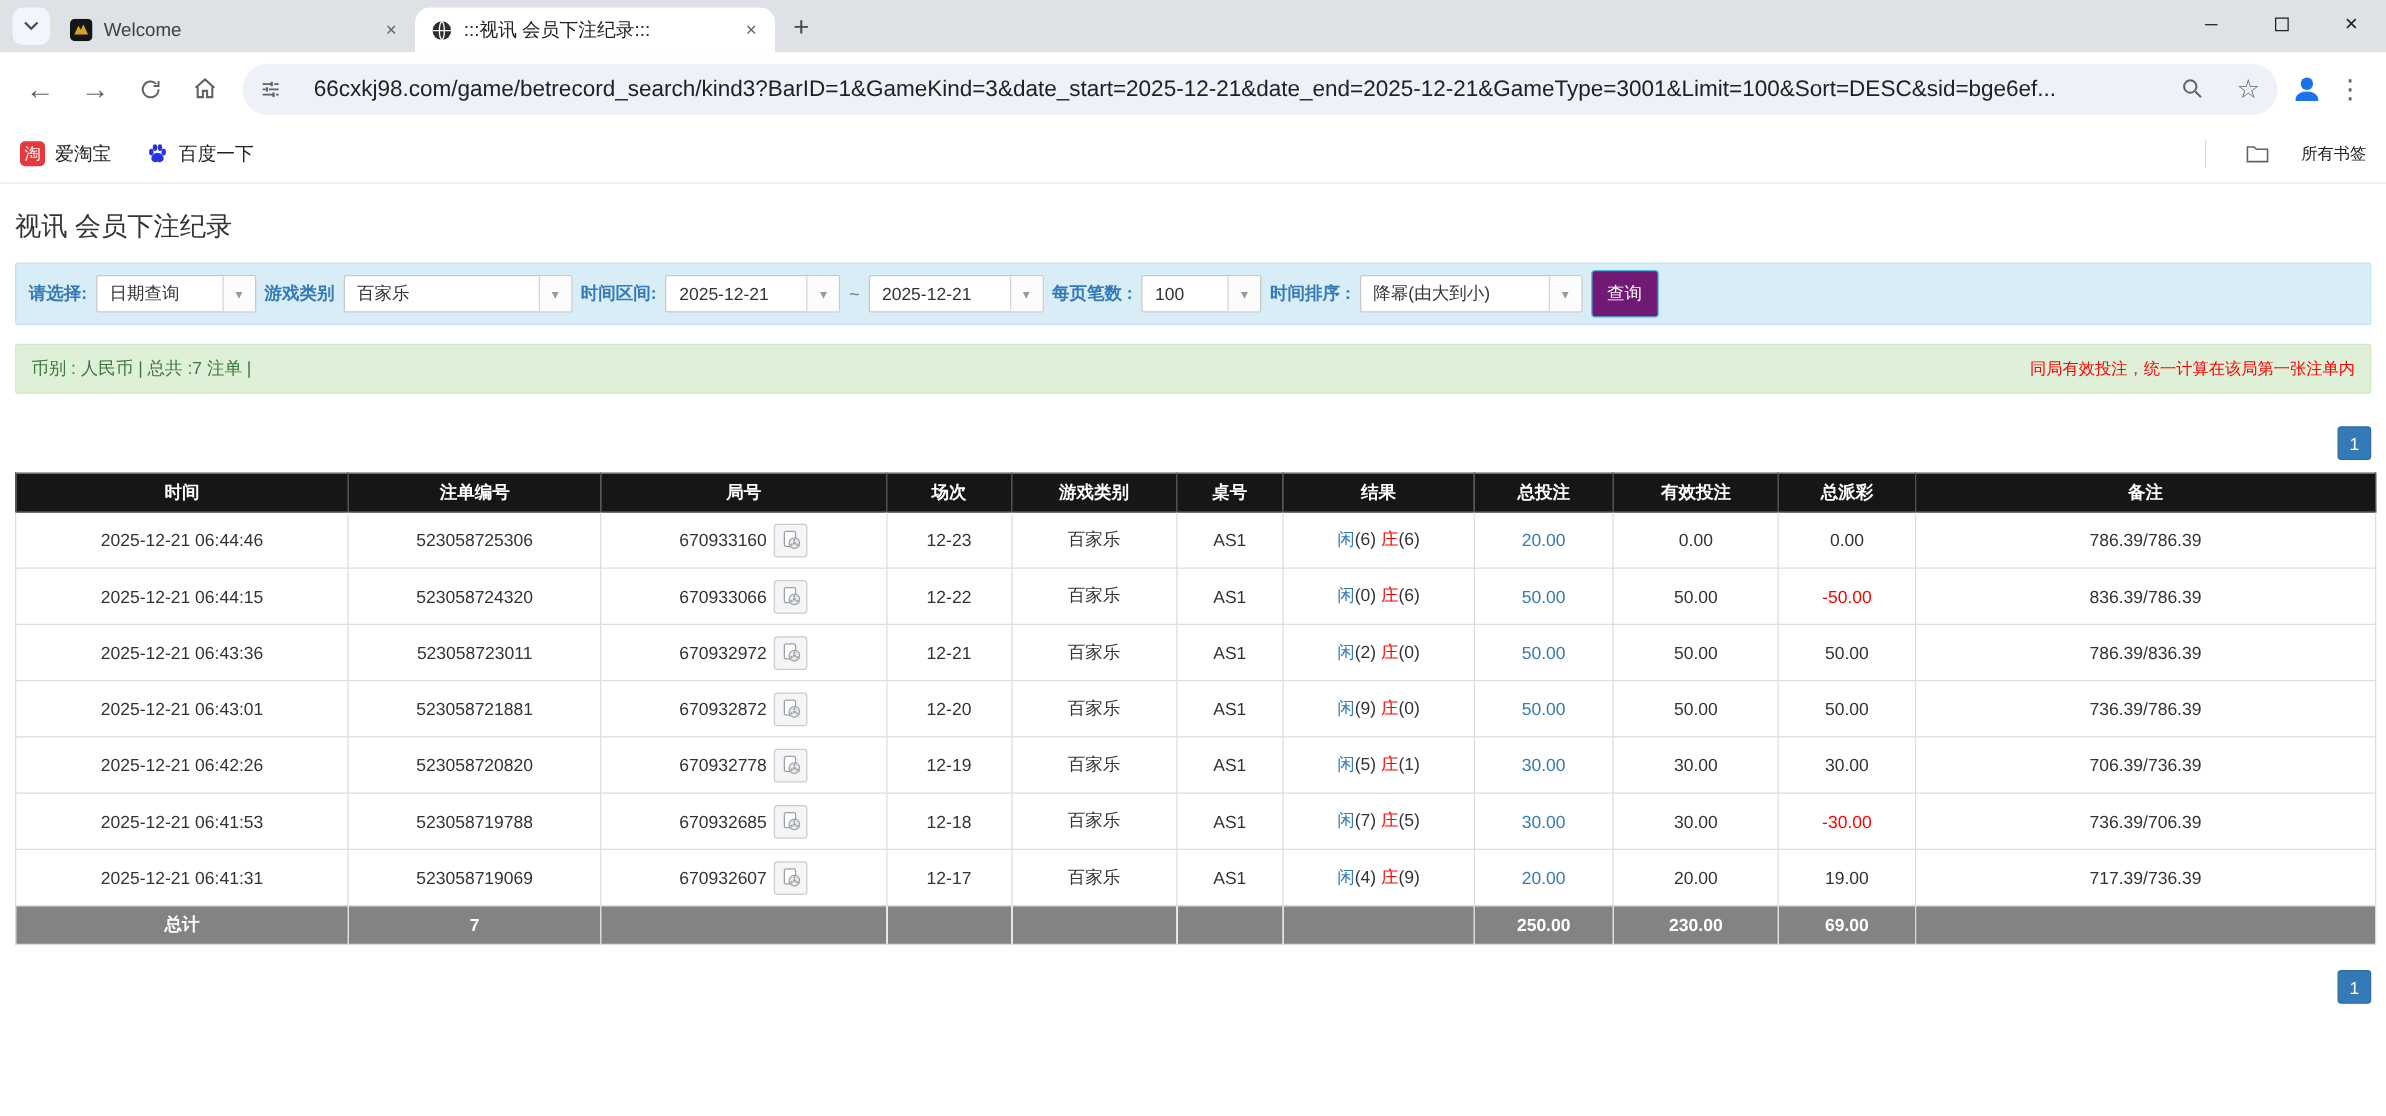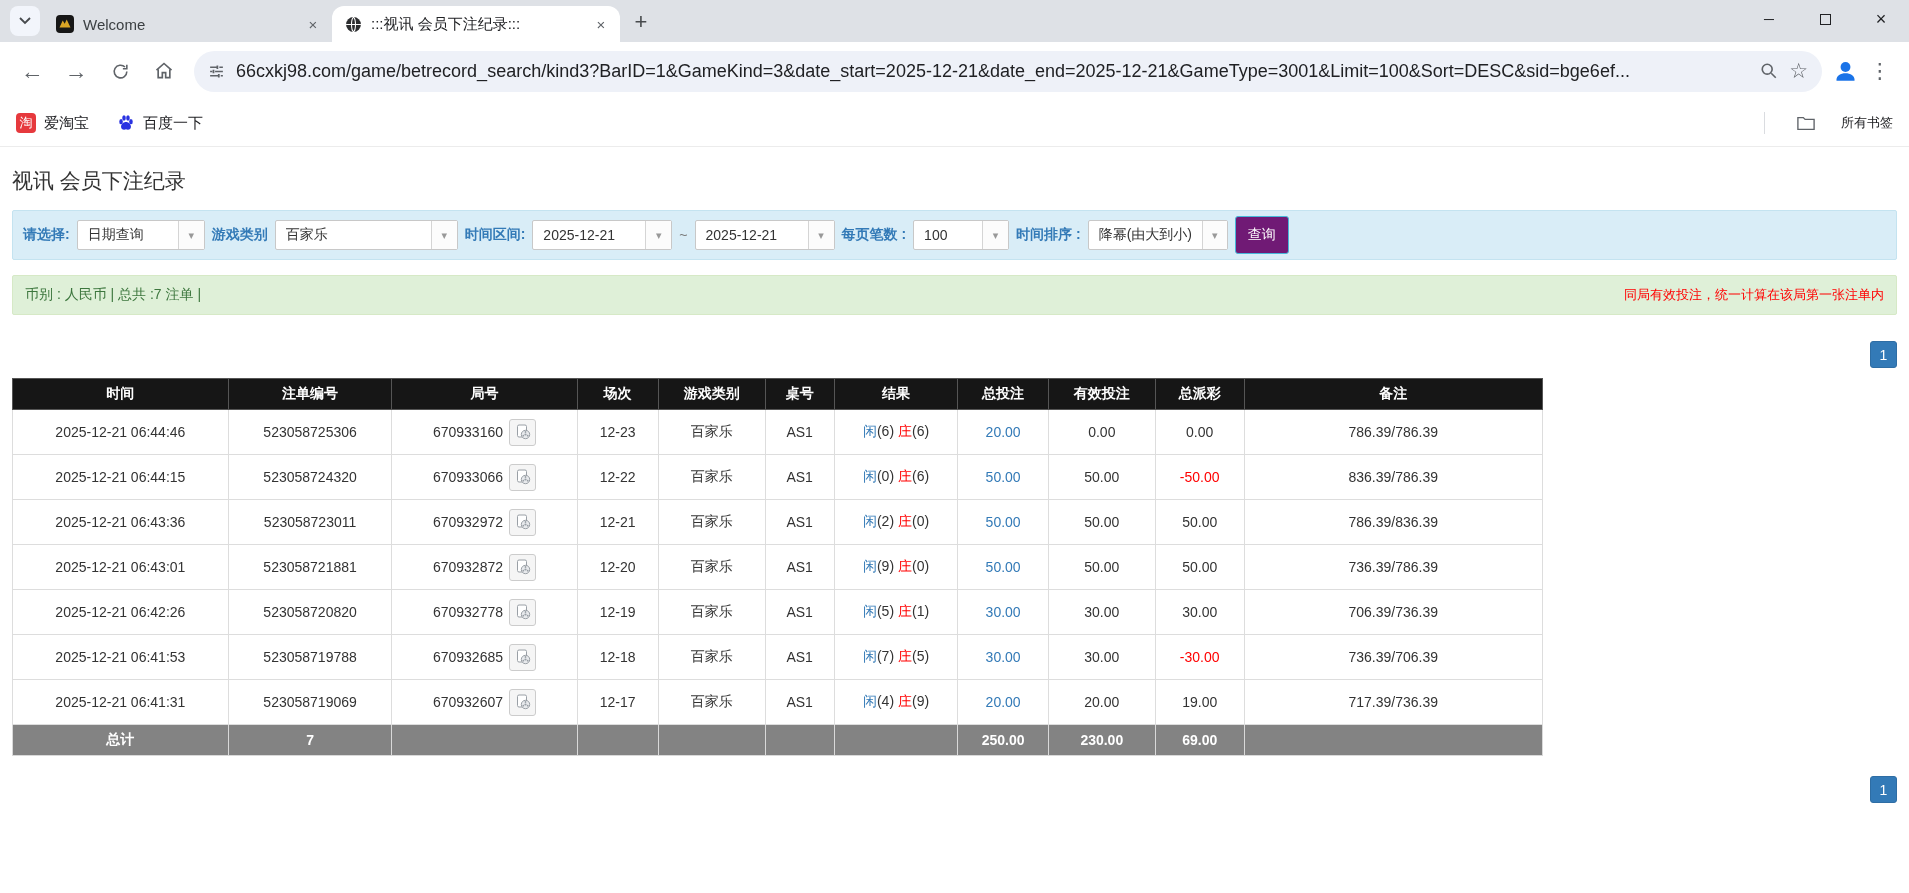--- a/index.html
+++ b/index.html
@@ -21,21 +21,21 @@
     font-size:22px; color:#474a4d; }
   .win-controls { margin-left:auto; align-self:flex-start; display:flex; height:38px; }
   .win-controls span { width:56px; display:flex; align-items:center; justify-content:center;
     color:#202124; font-size:14px; }
   .max-glyph { width:11px; height:11px; border:1.4px solid #202124; display:inline-block; }
 
   .toolbar { height:58px; background:#fff; display:flex; align-items:center; padding:0 12px; gap:4px; }
   .nav-btn { width:40px; height:40px; display:flex; align-items:center; justify-content:center;
     font-size:23px; color:#5f6368; }
   .address-bar { flex:1; height:41px; margin:0 6px; background:#eef1f8; border-radius:21px;
-    display:flex; align-items:center; padding:0 14px; gap:11px; }
+    display:flex; align-items:center; padding:0 14px; gap:26px; }
   .url-text { flex:1; font-size:18px; color:#202124; white-space:nowrap; overflow:hidden; }
   .addr-icon { display:flex; align-items:center; color:#5f6368; }
   .star-glyph { font-size:21px; color:#5f6368; }
   .menu-dots { font-size:21px; color:#5f6368; width:34px; text-align:center; letter-spacing:0; }
 
   .bookmarks-bar { height:47px; background:#fff; display:flex; align-items:center; padding:0 16px;
     border-bottom:1px solid #ececec; }
   .bookmark { display:flex; align-items:center; gap:8px; font-size:15px; color:#202124; margin-right:28px; cursor:pointer; }
   .tb-icon { width:20px; height:20px; border-radius:4px; background:#e6393d; color:#fff; font-size:13px;
     display:flex; align-items:center; justify-content:center; }
@@ -48,35 +48,35 @@
   .filter-bar { margin:15px 12px 0; background:#d9edf7; border:1px solid #c4e3f0; border-radius:2px;
     padding:5px 10px; display:flex; align-items:center; gap:7px; }
   .flabel { color:#337ab7; font-weight:bold; font-size:14px; white-space:nowrap; }
   .tilde { color:#777; font-size:14px; }
   .select { background:#fff; border:1px solid #c8c8c8; border-radius:2px; height:30px;
     display:flex; align-items:stretch; cursor:pointer; }
   .select .val { padding:12px 10px; font-size:14px; color:#333; display:flex; align-items:center; flex:1; white-space:nowrap; }
   .select .sel-arrow { width:26px; border-left:1px solid #d5d5d5; background:#fcfcfc; color:#999; font-size:11px;
     display:flex; align-items:center; justify-content:center; }
   .w-select1 { width:128px; } .w-select2 { width:183px; } .w-date { width:140px; }
-  .w-limit { width:96px; } .w-sort { width:140px; }
+  .w-limit { width:96px; } .w-sort { width:178px; }
   .search-btn { background:#701a75; border:1px solid #46b8da; color:#fff; border-radius:3px;
     height:38px; padding:0 12px; font-size:14px; cursor:pointer; font-family:inherit; }
 
   .summary-bar { margin:15px 12px 0; background:#dff0d8; border:1px solid #d6e9c6; border-radius:2px;
     padding:10px 12px; display:flex; justify-content:space-between; align-items:center; }
   .summary-left { color:#3c763d; font-size:14px; }
   .summary-right { color:#f00; font-size:13px; }
 
   .pager { display:flex; justify-content:flex-end; margin:26px 12px 10px; }
   .pager.bottom { margin:20px 12px 0; }
   .page-btn { min-width:27px; height:27px; background:#337ab7; border:1px solid #2e6da4; color:#fff;
     font-size:14px; border-radius:3px; display:flex; align-items:center; justify-content:center; cursor:pointer; }
 
-  table.records { width:1531px; margin:2px 12px 0; border-collapse:collapse; table-layout:fixed; }
+  table.records { width:1889px; margin:2px 12px 0; border-collapse:collapse; table-layout:fixed; }
   .records th { background:#161616; color:#fff; font-size:14px; font-weight:bold; height:31px;
     border:1px solid #555; text-align:center; }
   .records td { border:1px solid #ddd; height:45px; text-align:center; font-size:14px; color:#333;
     background:#fff; overflow:hidden; }
   .records tfoot td { background:#838383; color:#fff; font-weight:bold; height:31px; border-color:#d9d9d9; }
   .blue { color:#337ab7; } .red { color:#f00; }
   .bet-link { color:#337ab7; text-decoration:none; cursor:pointer; }
   .round-wrap { display:inline-flex; align-items:center; gap:6px; }
   .replay-btn { width:27px; height:27px; background:#f5f5f5; border:1px solid #ccc; border-radius:3px;
     display:inline-flex; align-items:center; justify-content:center; cursor:pointer; padding:0; }

